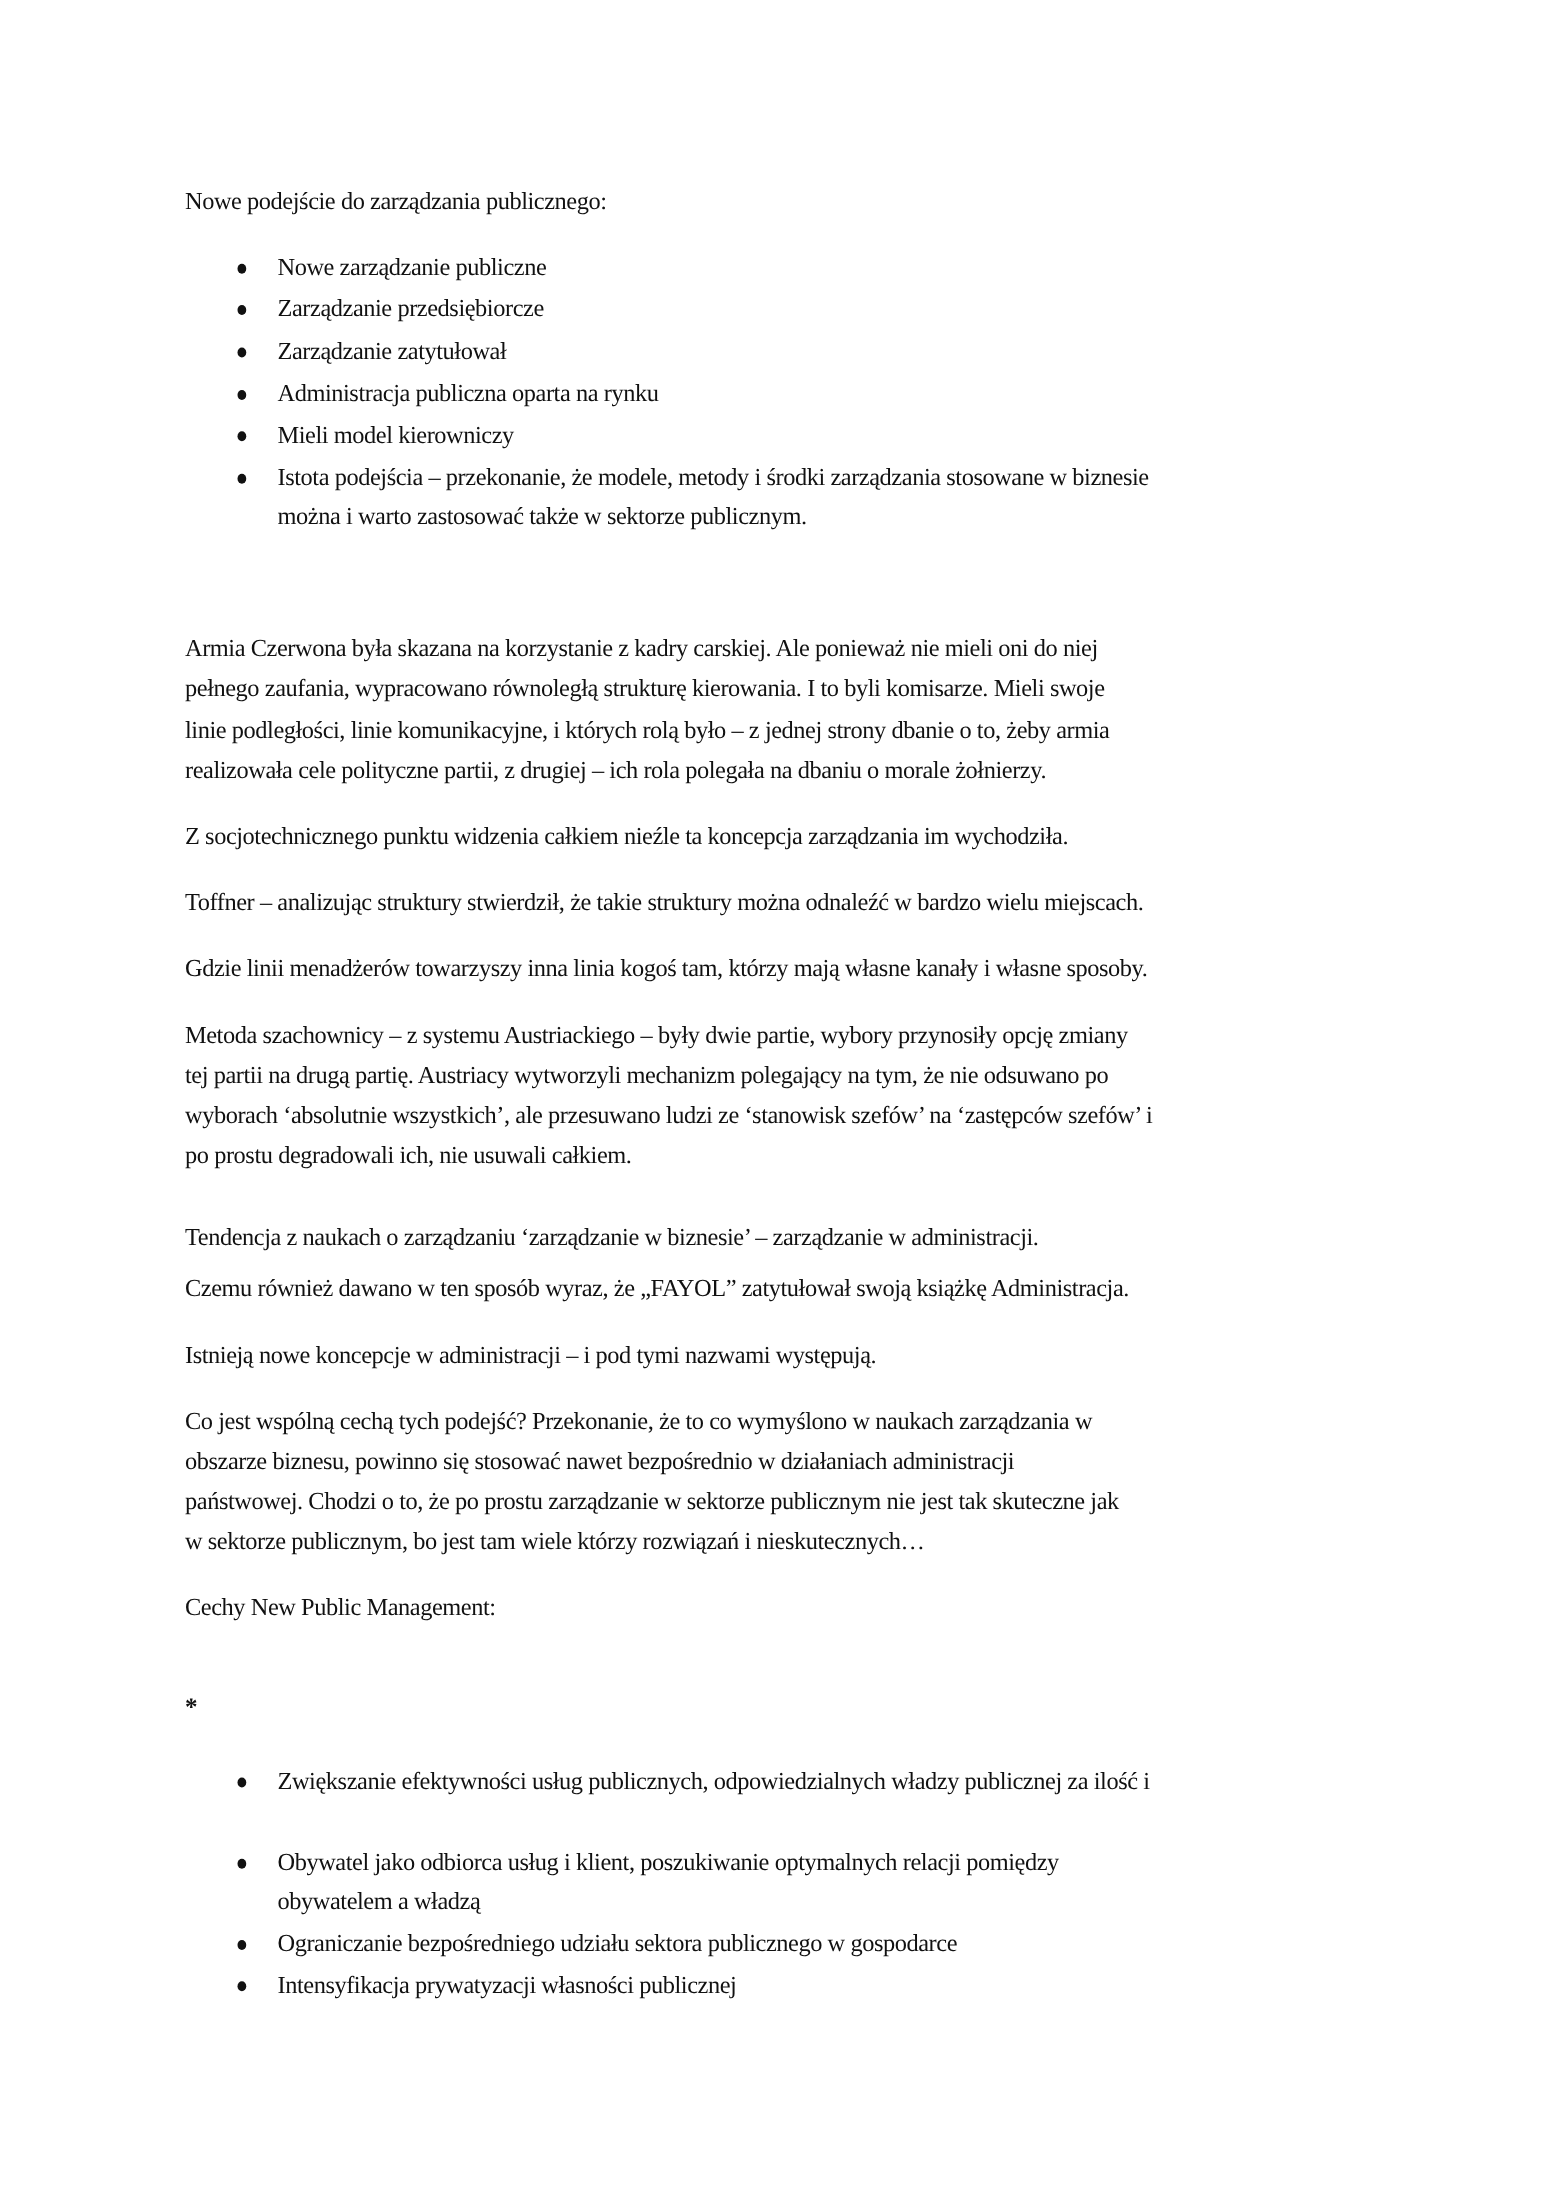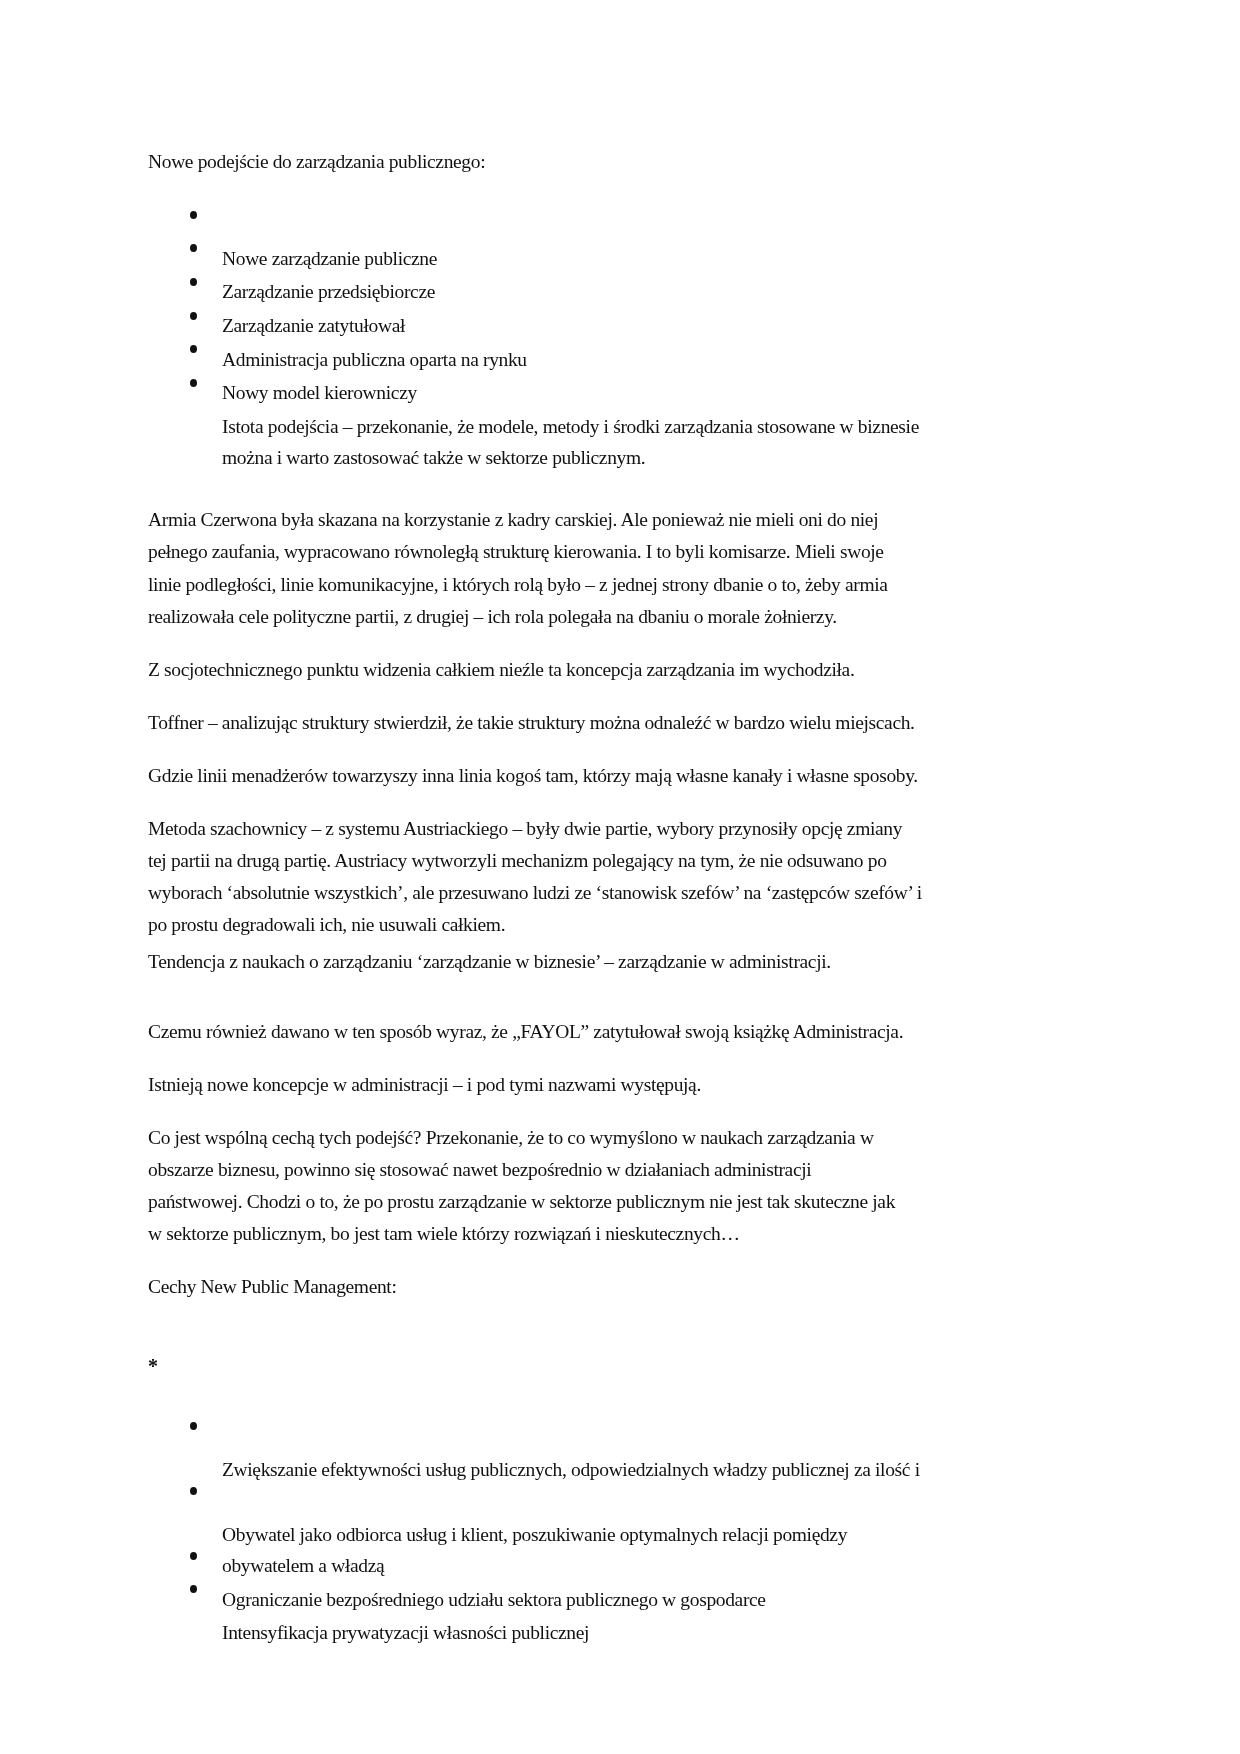--- a/index.html
+++ b/index.html
@@ -12,21 +12,21 @@
   }
   .line { position: absolute; left: 148px; white-space: nowrap; line-height: 24px; }
   .para .line { }
   .bullet-item { position: absolute; left: 148px; }
   .bullet-dot {
     position: absolute; left: 42px; top: 8px; width: 7px; height: 8px;
     background: #111111; border-radius: 50%;
   }
   .bullet-text { position: absolute; left: 74px; white-space: nowrap; line-height: 24px; }
   .bullet-text .l2 { display: block; margin-top: 7px; }
-  .bullet-text .l1 { display: block; margin-top: 44px; }
+  .bullet-text .l1 { display: block; }
   .asterisk { position: absolute; left: 148px; font-size: 20px; line-height: 24px; font-weight: bold; }
 </style>
 </head>
 <body>
 
 <div class="page">
 
   <div class="line" style="top:150px">Nowe podejście do zarządzania publicznego:</div>
 
   <div class="bullet-item" style="top:203px">
@@ -49,21 +49,21 @@
   </div>
   <div class="bullet-item" style="top:304px">
     <span class="bullet-dot"></span>
     <div class="bullet-text">
         <span class="l1">Administracja publiczna oparta na rynku</span>
       </div>
   </div>
   <div class="bullet-item" style="top:337px">
     <span class="bullet-dot"></span>
     <div class="bullet-text">
-        <span class="l1">Nowy model kierowniczy</span>
+        <span class="l1">Mieli model kierowniczy</span>
       </div>
   </div>
   <div class="bullet-item" style="top:371px">
     <span class="bullet-dot"></span>
     <div class="bullet-text">
       <span class="l1">Istota podejścia – przekonanie, że modele, metody i środki zarządzania stosowane w biznesie</span>
       <span class="l2">można i warto zastosować także w sektorze publicznym.</span>
     </div>
   </div>
 
@@ -78,21 +78,21 @@
   <div class="line" style="top:711px">Toffner – analizując struktury stwierdził, że takie struktury można odnaleźć w bardzo wielu miejscach.</div>
   <div class="line" style="top:764px">Gdzie linii menadżerów towarzyszy inna linia kogoś tam, którzy mają własne kanały i własne sposoby.</div>
 
   <div class="para">
     <div class="line" style="top:817px">Metoda szachownicy – z systemu Austriackiego – były dwie partie, wybory przynosiły opcję zmiany</div>
     <div class="line" style="top:849px">tej partii na drugą partię.  Austriacy wytworzyli mechanizm polegający na tym, że nie odsuwano po</div>
     <div class="line" style="top:881px">wyborach ‘absolutnie wszystkich’, ale przesuwano ludzi ze ‘stanowisk szefów’ na ‘zastępców szefów’ i</div>
     <div class="line" style="top:913px">po prostu degradowali ich, nie usuwali całkiem.</div>
   </div>
 
-  <div class="line" style="top:950px">Tendencja z naukach o zarządzaniu ‘zarządzanie w biznesie’ – zarządzanie w administracji.</div>
+  <div class="line" style="top:979px">Tendencja z naukach o zarządzaniu ‘zarządzanie w biznesie’ – zarządzanie w administracji.</div>
   <div class="line" style="top:1020px">Czemu również dawano w ten sposób wyraz, że „FAYOL” zatytułował swoją książkę Administracja.</div>
   <div class="line" style="top:1073px">Istnieją nowe koncepcje w administracji – i pod tymi nazwami występują.</div>
 
   <div class="para">
     <div class="line" style="top:1126px">Co jest wspólną cechą tych podejść? Przekonanie, że to co wymyślono w naukach zarządzania w</div>
     <div class="line" style="top:1158px">obszarze biznesu, powinno się stosować nawet bezpośrednio w działaniach administracji</div>
     <div class="line" style="top:1190px">państwowej. Chodzi o to, że po prostu zarządzanie w sektorze publicznym nie jest tak skuteczne jak</div>
     <div class="line" style="top:1222px">w sektorze publicznym, bo jest tam wiele którzy rozwiązań i nieskutecznych…</div>
   </div>
 

